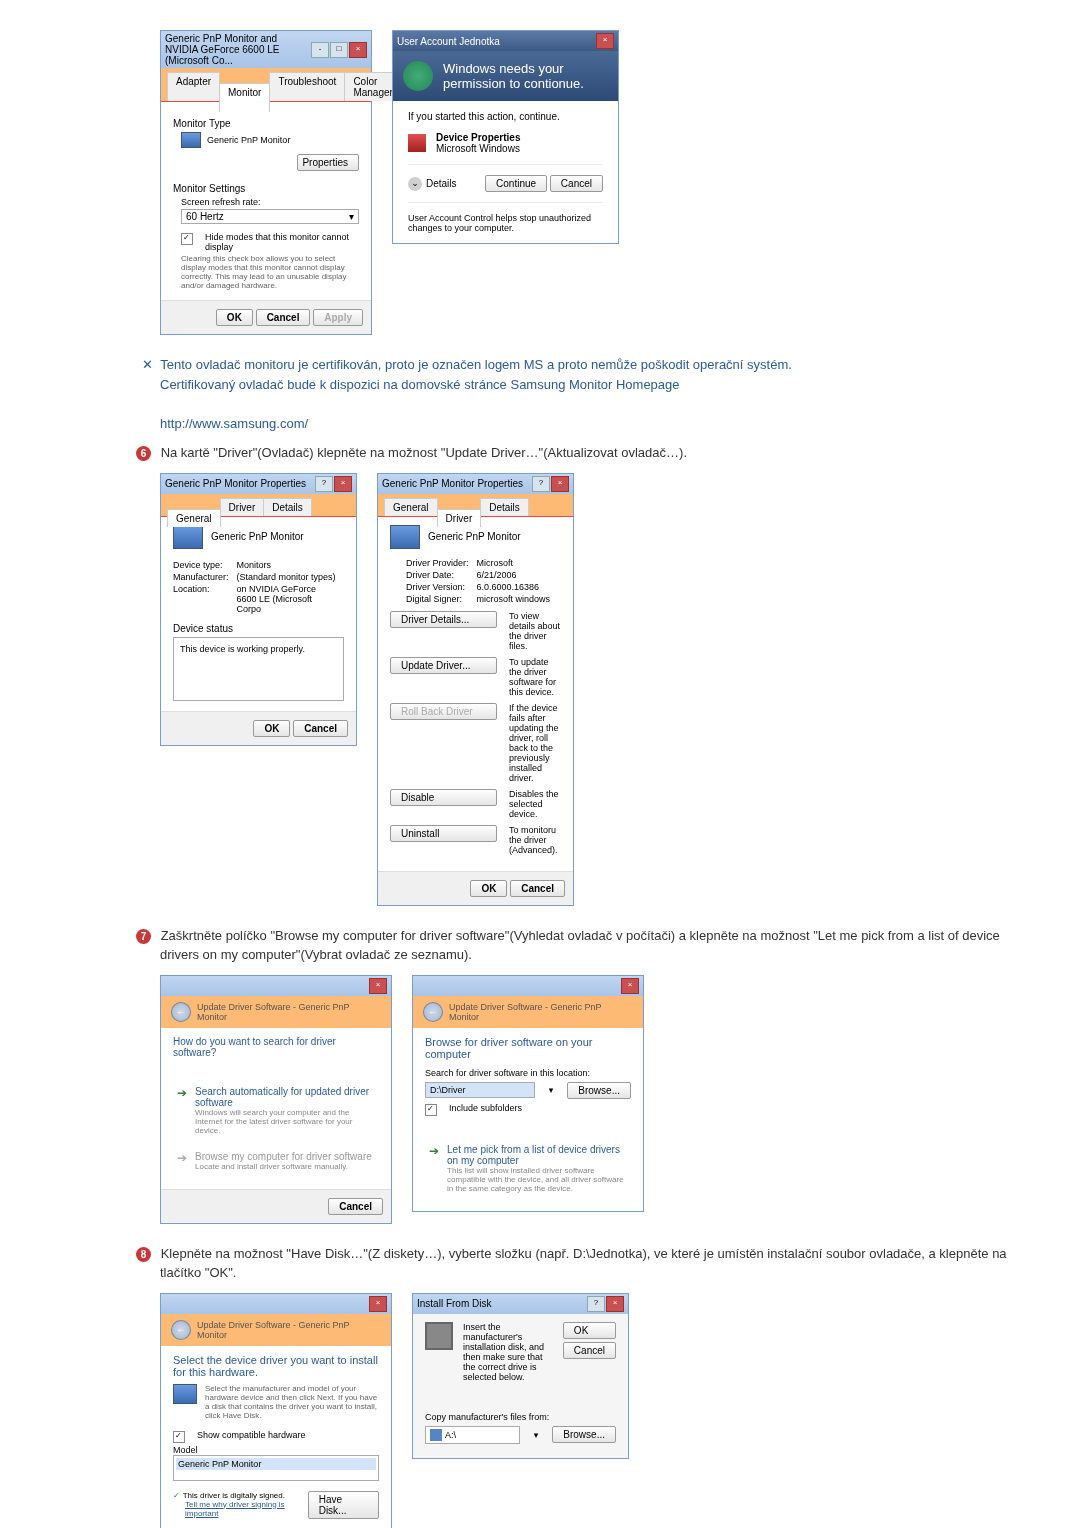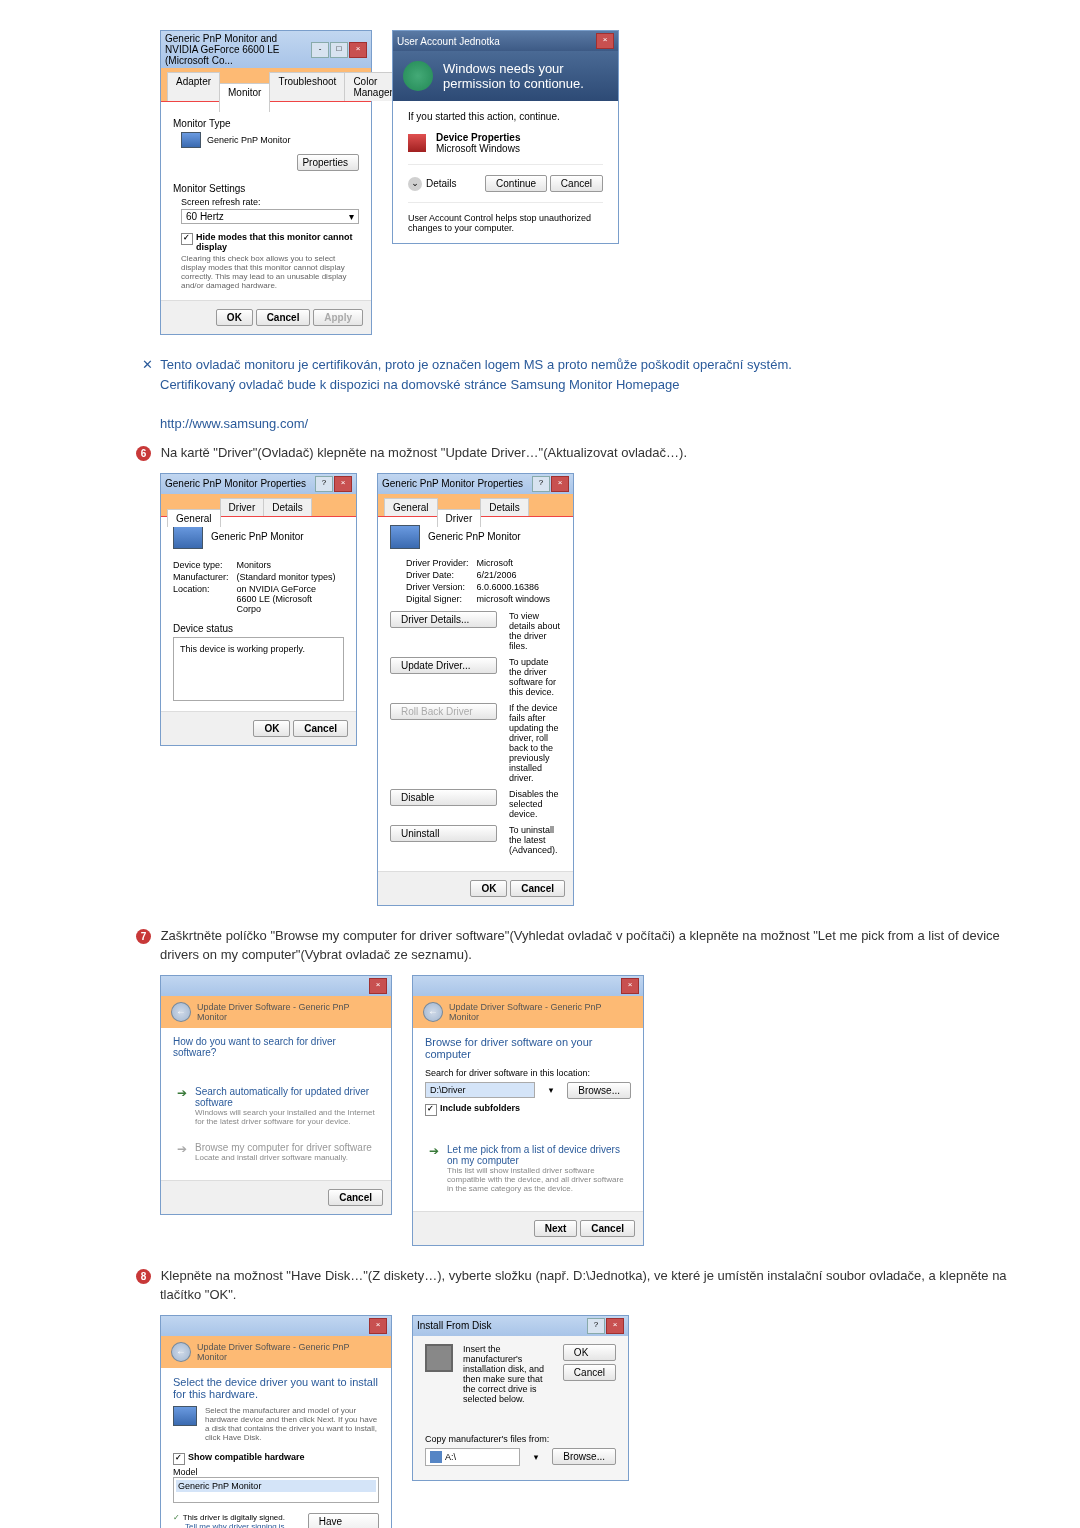--- a/index.html
+++ b/index.html
@@ -101,24 +101,23 @@
       background: #fff;
       padding: 1px 4px;
       font-size: 10px;
       display: flex;
       justify-content: space-between;
       align-items: center;
     }
     .checkbox-row {
       display: flex;
       align-items: flex-start;
-      gap: 3px;
+      gap: 12px;
       font-size: 9px;
       margin-top: 4px;
-      font-weight: bold;
     }
     .small-checkbox {
       width: 10px;
       height: 10px;
       border: 1px solid #888;
       background: #fff;
       display: inline-block;
       flex-shrink: 0;
       margin-top: 1px;
     }
@@ -510,21 +509,21 @@
       <div class="driver-btn-row">
         <span class="dialog-button driver-btn-left" style="color:#aaa">Roll Back Driver</span>
         <span>If the device fails after updating the driver, roll back to the previously installed driver.</span>
       </div>
       <div class="driver-btn-row">
         <span class="dialog-button driver-btn-left">Disable</span>
         <span>Disables the selected device.</span>
       </div>
       <div class="driver-btn-row">
         <span class="dialog-button driver-btn-left">Uninstall</span>
-        <span>To uninstall the latest (Advanced).</span>
+        <span>To monitoru the driver (Advanced).</span>
       </div>
     </div>
     <div class="dialog-button-row">
       <span class="dialog-button">OK</span>
       <span class="dialog-button">Cancel</span>
     </div>
   </div>
 </div>
 
 <div class="desc-text">
@@ -540,21 +539,21 @@
     <div class="breadcrumb-row">
       <span class="back-circle">←</span>
       <span>Update Driver Software - Generic PnP Monitor</span>
     </div>
     <div class="dialog-body" style="background:#fff;min-height:130px">
       <div style="color:#2a5a9a;font-size:10px;margin-bottom:20px">How do you want to search for driver software?</div>
       <div class="wizard-option">
         <span class="arrow-icon">➔</span>
         <div>
           <div class="option-title">Search automatically for updated driver software</div>
-          <div class="option-sub">Windows will search your installed and the Internet for the latest driver software for your device.</div>
+          <div class="option-sub">Windows will search your computer and the Internet for the latest driver software for your device.</div>
         </div>
       </div>
       <div class="wizard-option">
         <span class="arrow-icon gray">➔</span>
         <div>
           <div class="option-title gray">Browse my computer for driver software</div>
           <div class="option-sub">Locate and install driver software manually.</div>
         </div>
       </div>
     </div>
@@ -583,24 +582,20 @@
         <span class="small-checkbox checked"></span>
         <span>Include subfolders</span>
       </div>
       <div class="wizard-option" style="margin-top:20px">
         <span class="arrow-icon">➔</span>
         <div>
           <div class="option-title">Let me pick from a list of device drivers on my computer</div>
           <div class="option-sub">This list will show installed driver software compatible with the device, and all driver software in the same category as the device.</div>
         </div>
       </div>
-    </div>
-    <div class="dialog-button-row">
-      <span class="dialog-button">Next</span>
-      <span class="dialog-button">Cancel</span>
     </div>
   </div>
 </div>
 
 <div class="desc-text">
   <span class="num-badge">8</span>
   <span>Klepněte na možnost "Have Disk…"(Z diskety…), vyberte složku (např. D:\Jednotka), ve které je umístěn instalační soubor ovladače, a klepněte na tlačítko "OK".</span>
 </div>
 
 <div class="screenshots-row">

